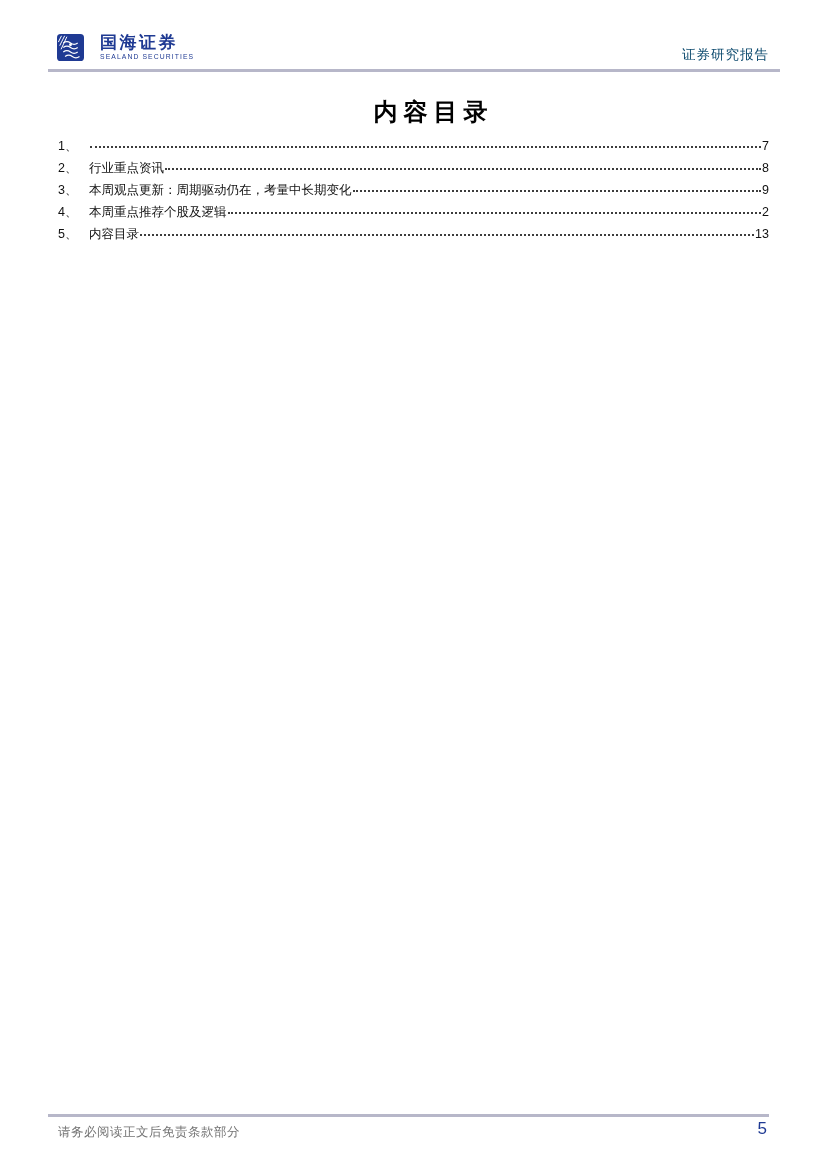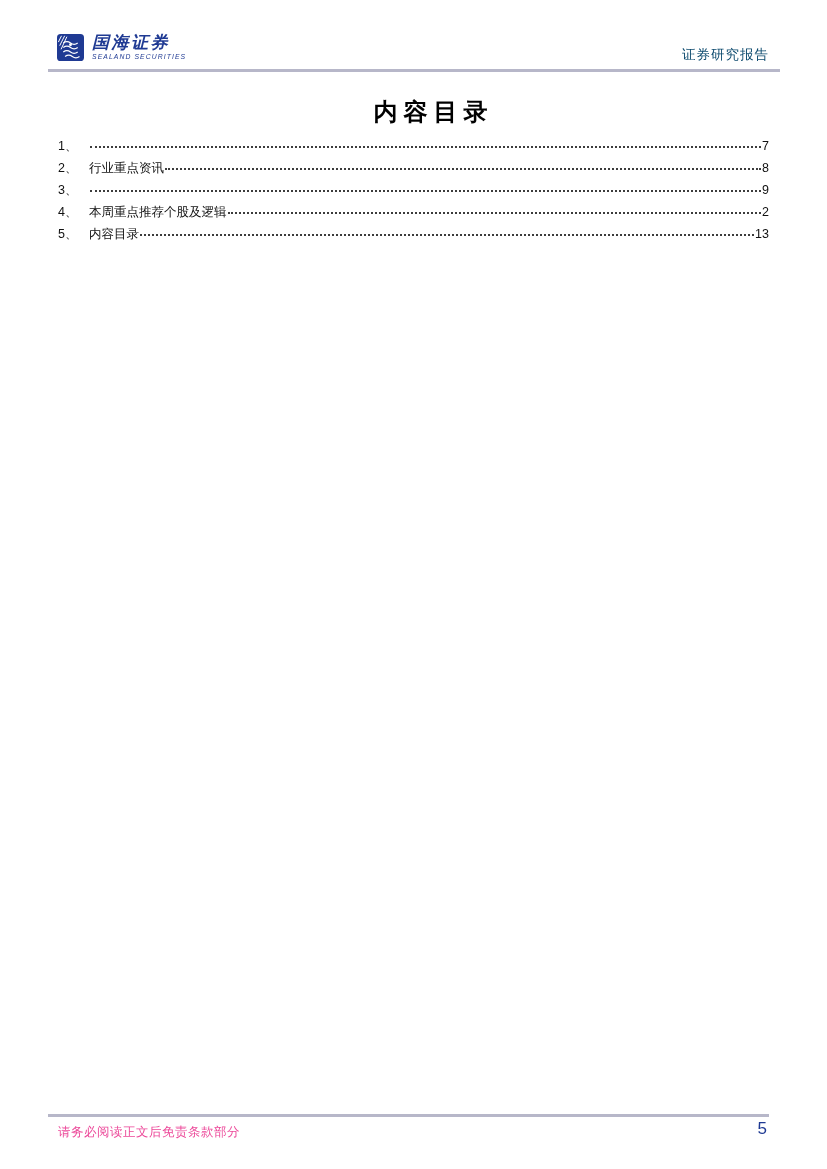--- a/index.html
+++ b/index.html
@@ -9,21 +9,21 @@
     position: relative;
     font-family: "Liberation Serif", serif;
     color: #000000;
     overflow: hidden;
   }
   .page { position: absolute; inset: 0; background: #ffffff; }
 
   
   .brand {
     position: absolute; left: 57px; top: 34px;
-    display: flex; align-items: flex-end; gap: 8px; font-style: italic;
+    display: flex; align-items: flex-end; gap: 16px;
   }
   .brand-icon { width: 27px; height: 27px; display: block; }
   .brand-text { display: flex; flex-direction: column; line-height: 1; }
   .brand-name {
     font-family: "Liberation Sans", sans-serif;
     font-size: 17px; font-weight: bold; color: #1F3A93;
     letter-spacing: 2.5px; white-space: nowrap;
   }
   .brand-sub {
     font-family: "Liberation Sans", sans-serif;
@@ -75,21 +75,21 @@
     font-size: 12.5px; color: #111;
   }
 
   
   .footer-rule {
     position: absolute; left: 48px; right: 58px; top: 1114px;
     height: 3px; background: #b7b7c9;
   }
   .footer-disclaimer {
     position: absolute; left: 58px; top: 1124px;
-    font-size: 12.5px; color: #ec4899; letter-spacing: 0.5px;
+    font-size: 12.5px; color: #737373; letter-spacing: 0.5px;
   }
   .footer-page-num {
     position: absolute; right: 60px; top: 1119px;
     font-family: "Liberation Sans", sans-serif;
     font-size: 17px; color: #1F3A93;
   }
 </style>
 </head>
 <body>
 
@@ -126,20 +126,21 @@
 
     <div class="toc-row">
       <span class="toc-num">2、</span>
       <span class="toc-label">行业重点资讯</span>
       <span class="toc-leader"></span>
       <span class="toc-page">8</span>
     </div>
 
     <div class="toc-row">
       <span class="toc-num">3、</span>
+      <span class="toc-label">本周观点更新：周期驱动仍在，考量中长期变化</span>
       <span class="toc-leader"></span>
       <span class="toc-page">9</span>
     </div>
 
     <div class="toc-row">
       <span class="toc-num">4、</span>
       <span class="toc-label">本周重点推荐个股及逻辑</span>
       <span class="toc-leader"></span>
       <span class="toc-page">2</span>
     </div>

